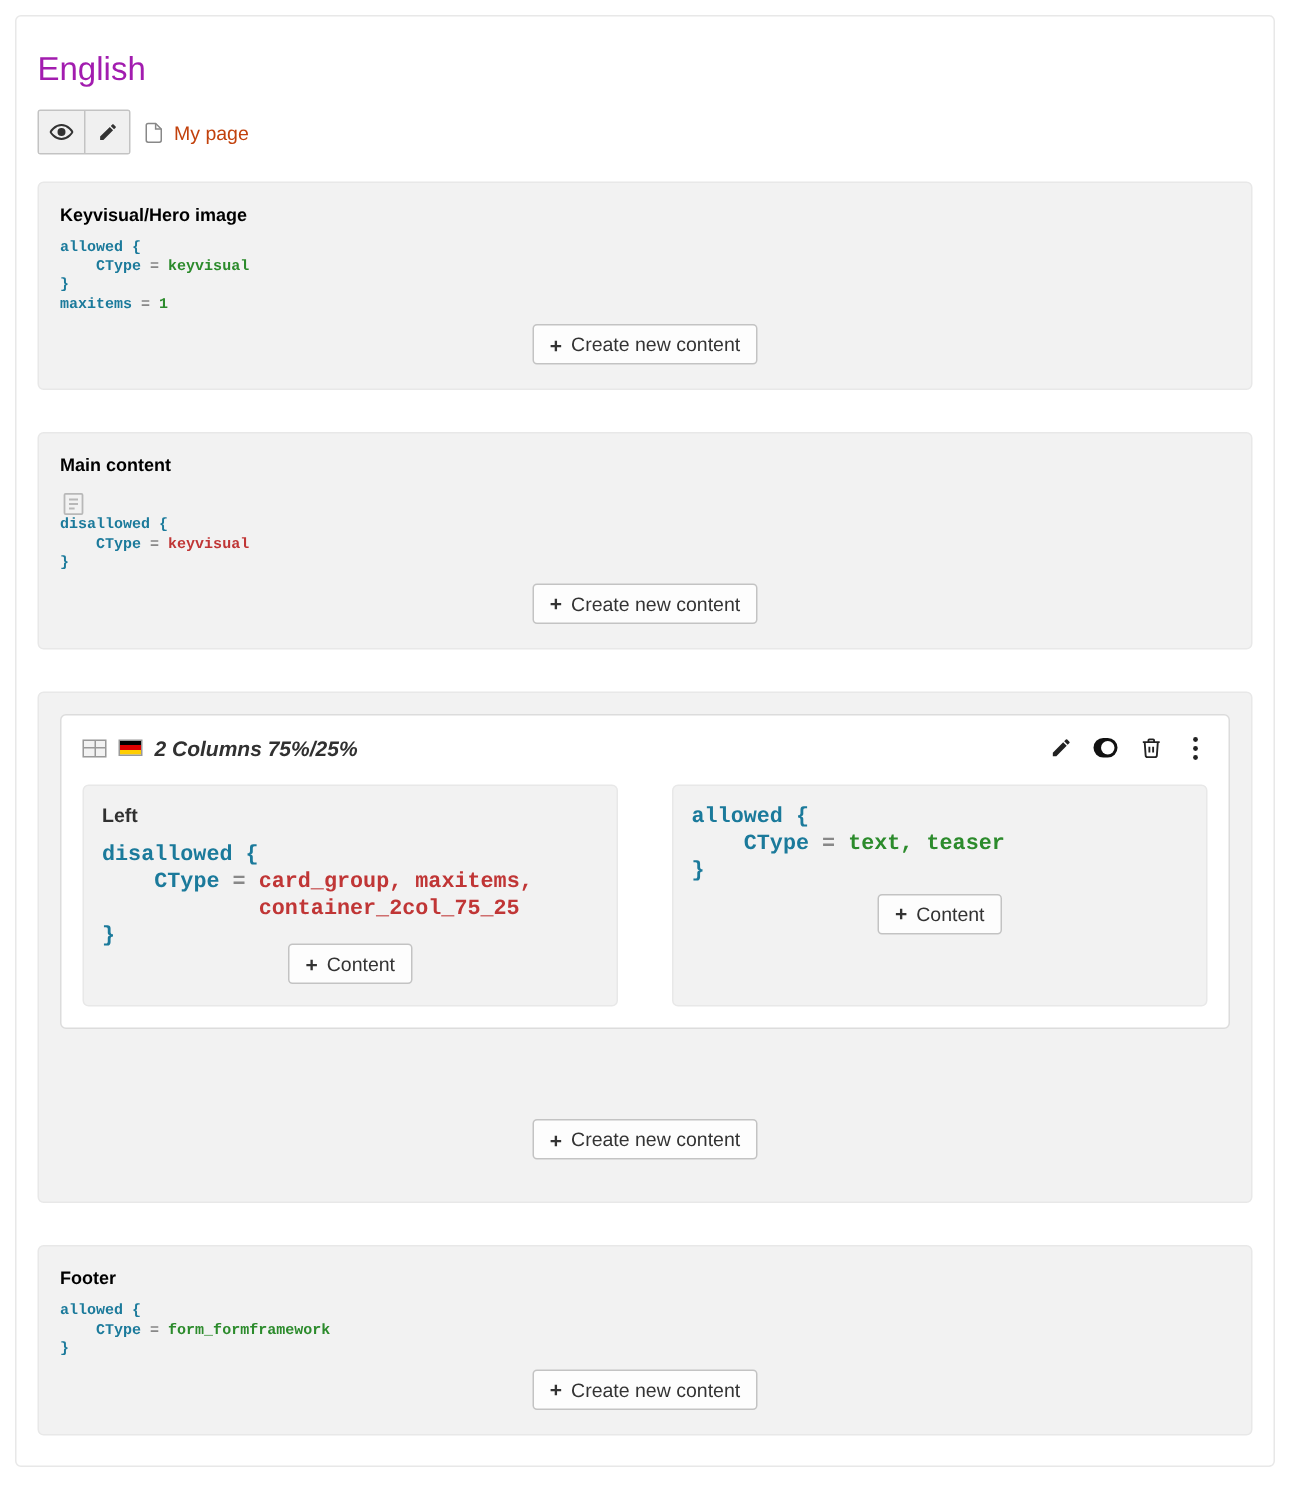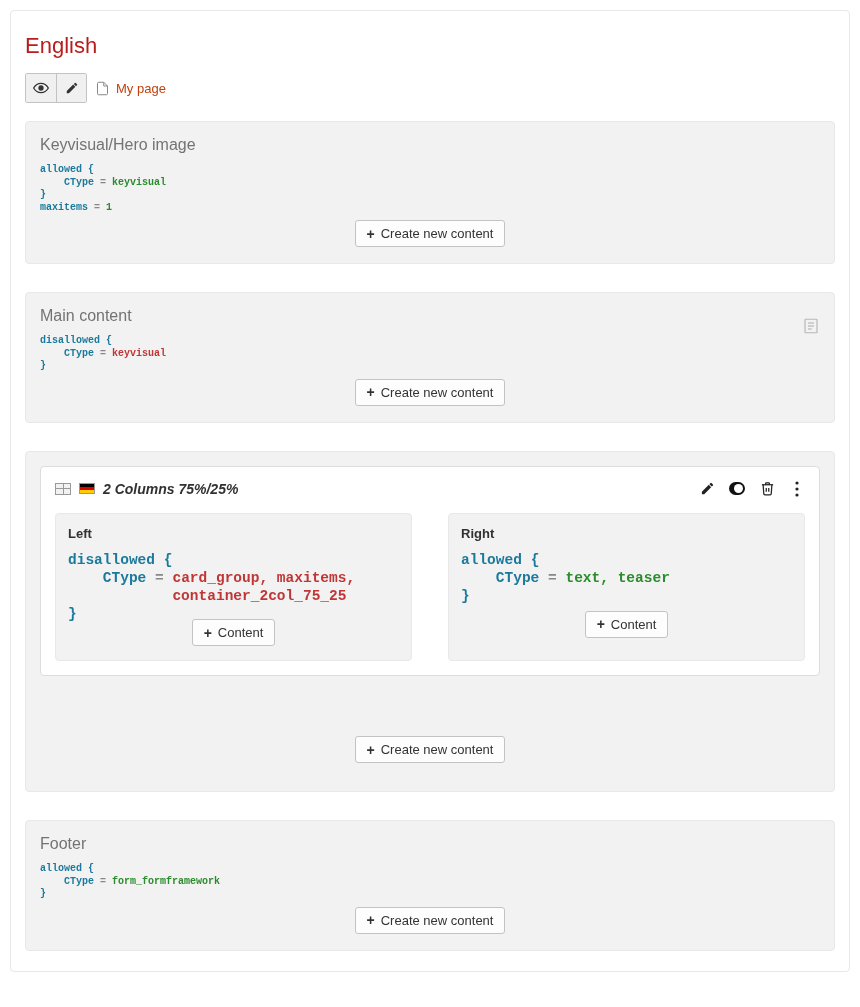--- a/index.html
+++ b/index.html
@@ -14,21 +14,21 @@
   .page-wrap {
     width: 840px;
     border: 1px solid #e8e8e8;
     border-radius: 4px;
     padding: 14px 14px 20px 14px;
   }
   .lang-title {
     font-size: 22px;
     font-weight: 400;
     margin: 8px 0 14px 0;
-    color: #b91c1c;
+    color: #a21caf;
   }
   .top-row {
     display: flex;
     align-items: center;
     gap: 0;
     margin-bottom: 18px;
   }
   .icon-btn-group {
     display: inline-flex;
     border: 1px solid #c3c3c3;
@@ -57,26 +57,27 @@
     background: #f2f2f2;
     border: 1px solid #e8e8e8;
     border-radius: 4px;
     padding: 14px 14px 16px 14px;
     margin-bottom: 28px;
     position: relative;
   }
   .zone-header {
     display: flex;
     justify-content: space-between;
-    align-items: flex-end;
+    align-items: flex-start;
+    flex-direction: column;
   }
   .zone-title {
-    font-weight: 400;
-    font-size: 16px;
-    color: #737373;
+    font-weight: 700;
+    font-size: 12px;
+    color: #000000;
     margin-bottom: 10px;
   }
   pre.code {
     margin: 0;
     font-family: "SFMono-Regular", Consolas, "Liberation Mono", Menlo, monospace;
     font-size: 10px;
     line-height: 1.25;
     font-weight: 700;
     white-space: pre;
   }
@@ -292,21 +293,20 @@
             <span class="valN">container_2col_75_25</span>
 <span class="br">}</span></pre>
           <div class="center-btn-row tight">
             <button class="btn">
               <span class="plus">+</span>
               <span>Content</span>
             </button>
           </div>
         </div>
         <div class="inner-zone">
-          <div class="inner-title">Right</div>
           <pre class="code"><span class="kw">allowed</span> <span class="br">{</span>
     <span class="kw">CType</span> <span class="eq">=</span> <span class="valY">text, teaser</span>
 <span class="br">}</span></pre>
           <div class="center-btn-row">
             <button class="btn">
               <span class="plus">+</span>
               <span>Content</span>
             </button>
           </div>
         </div>

